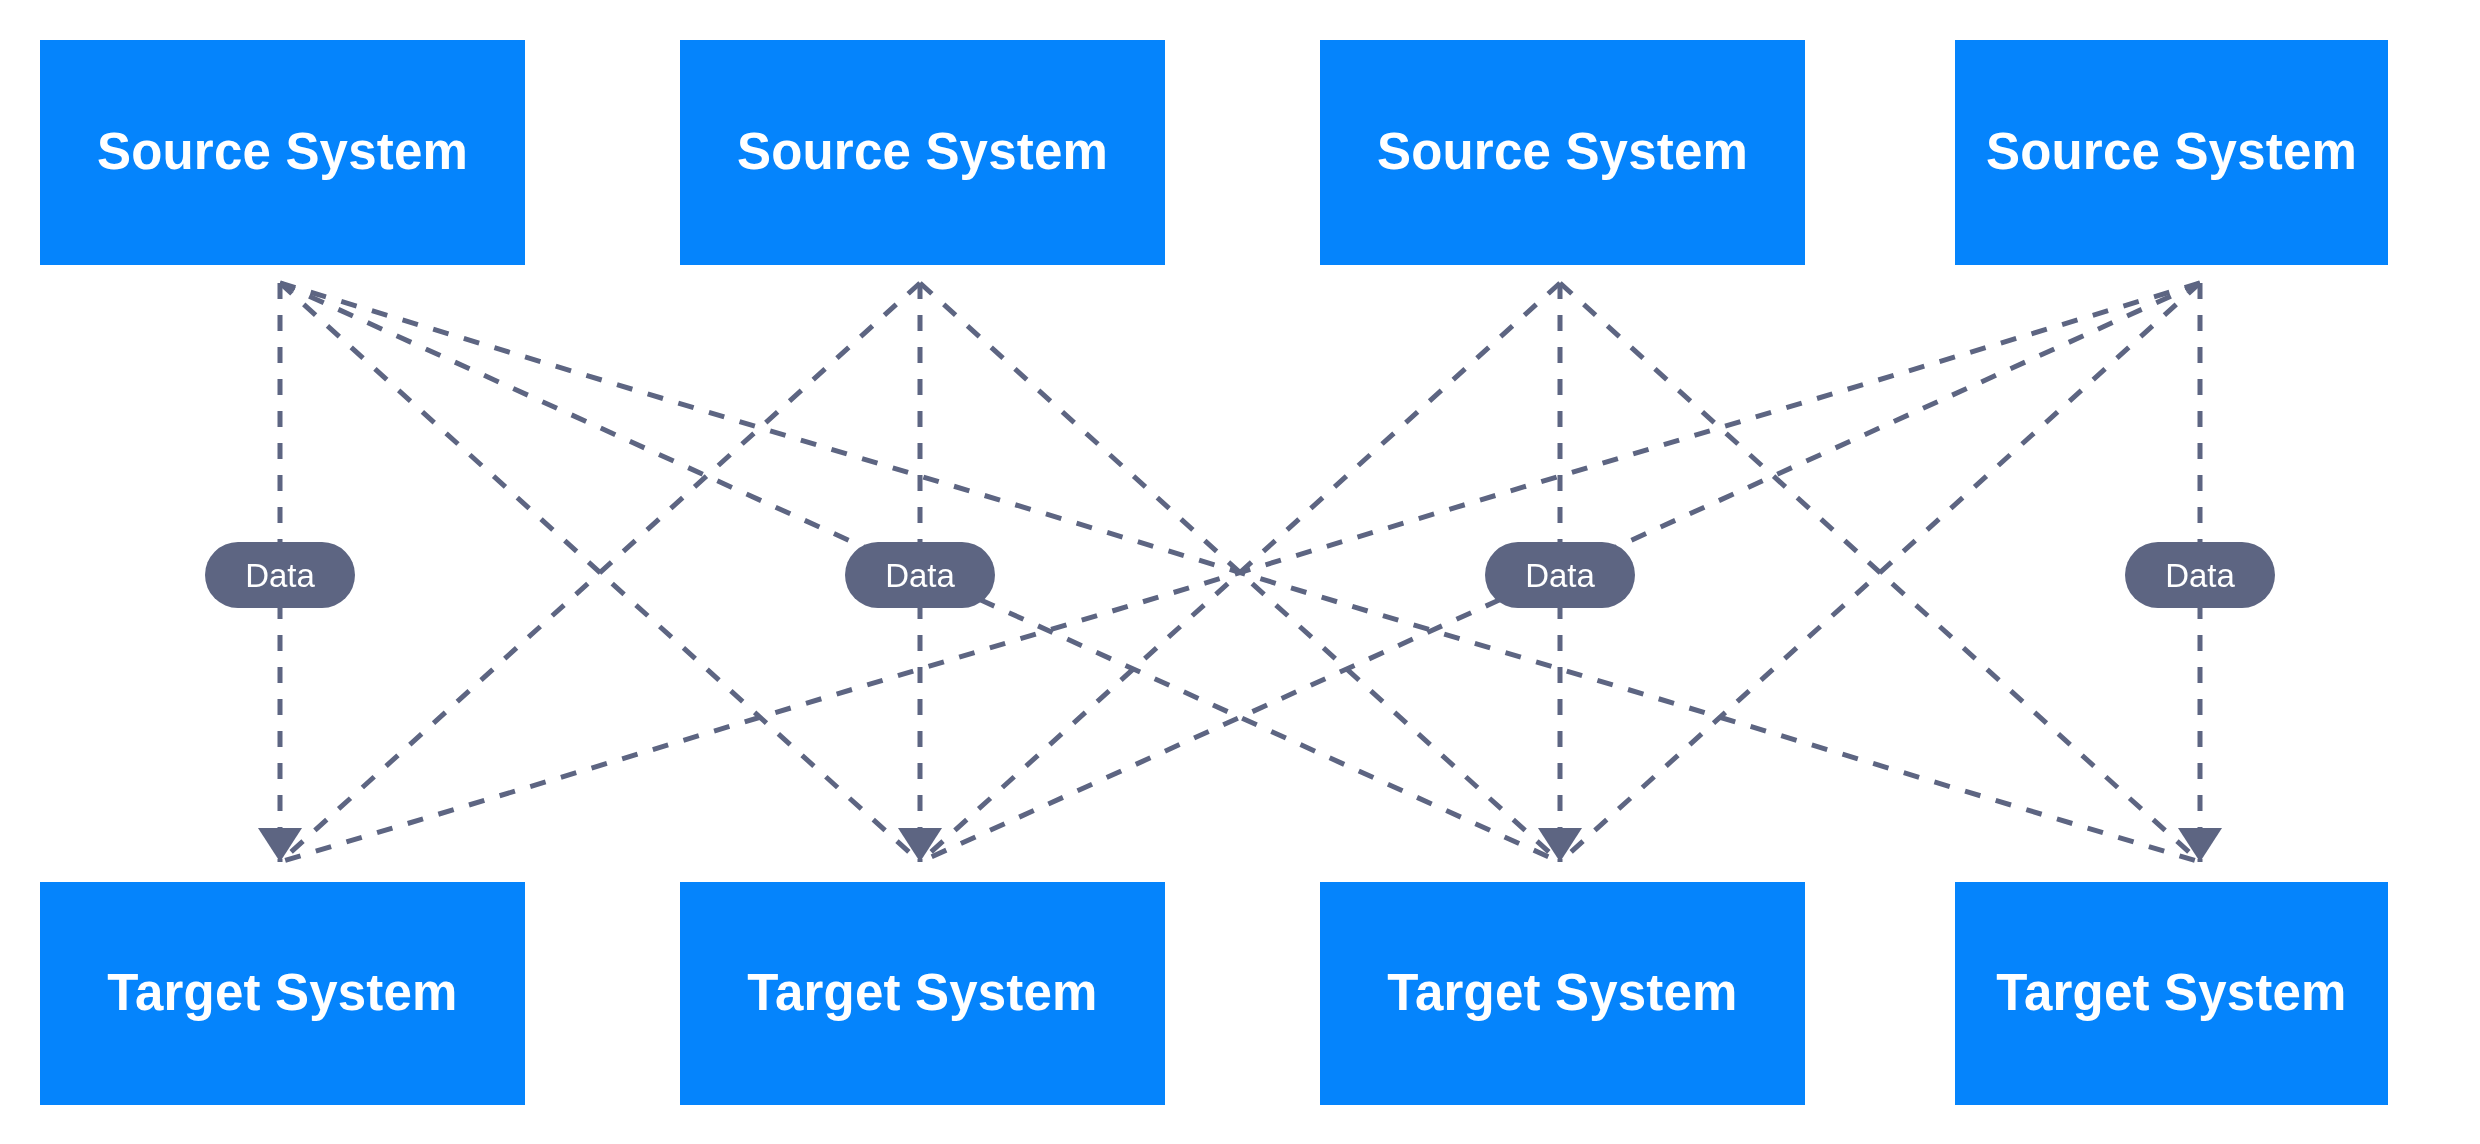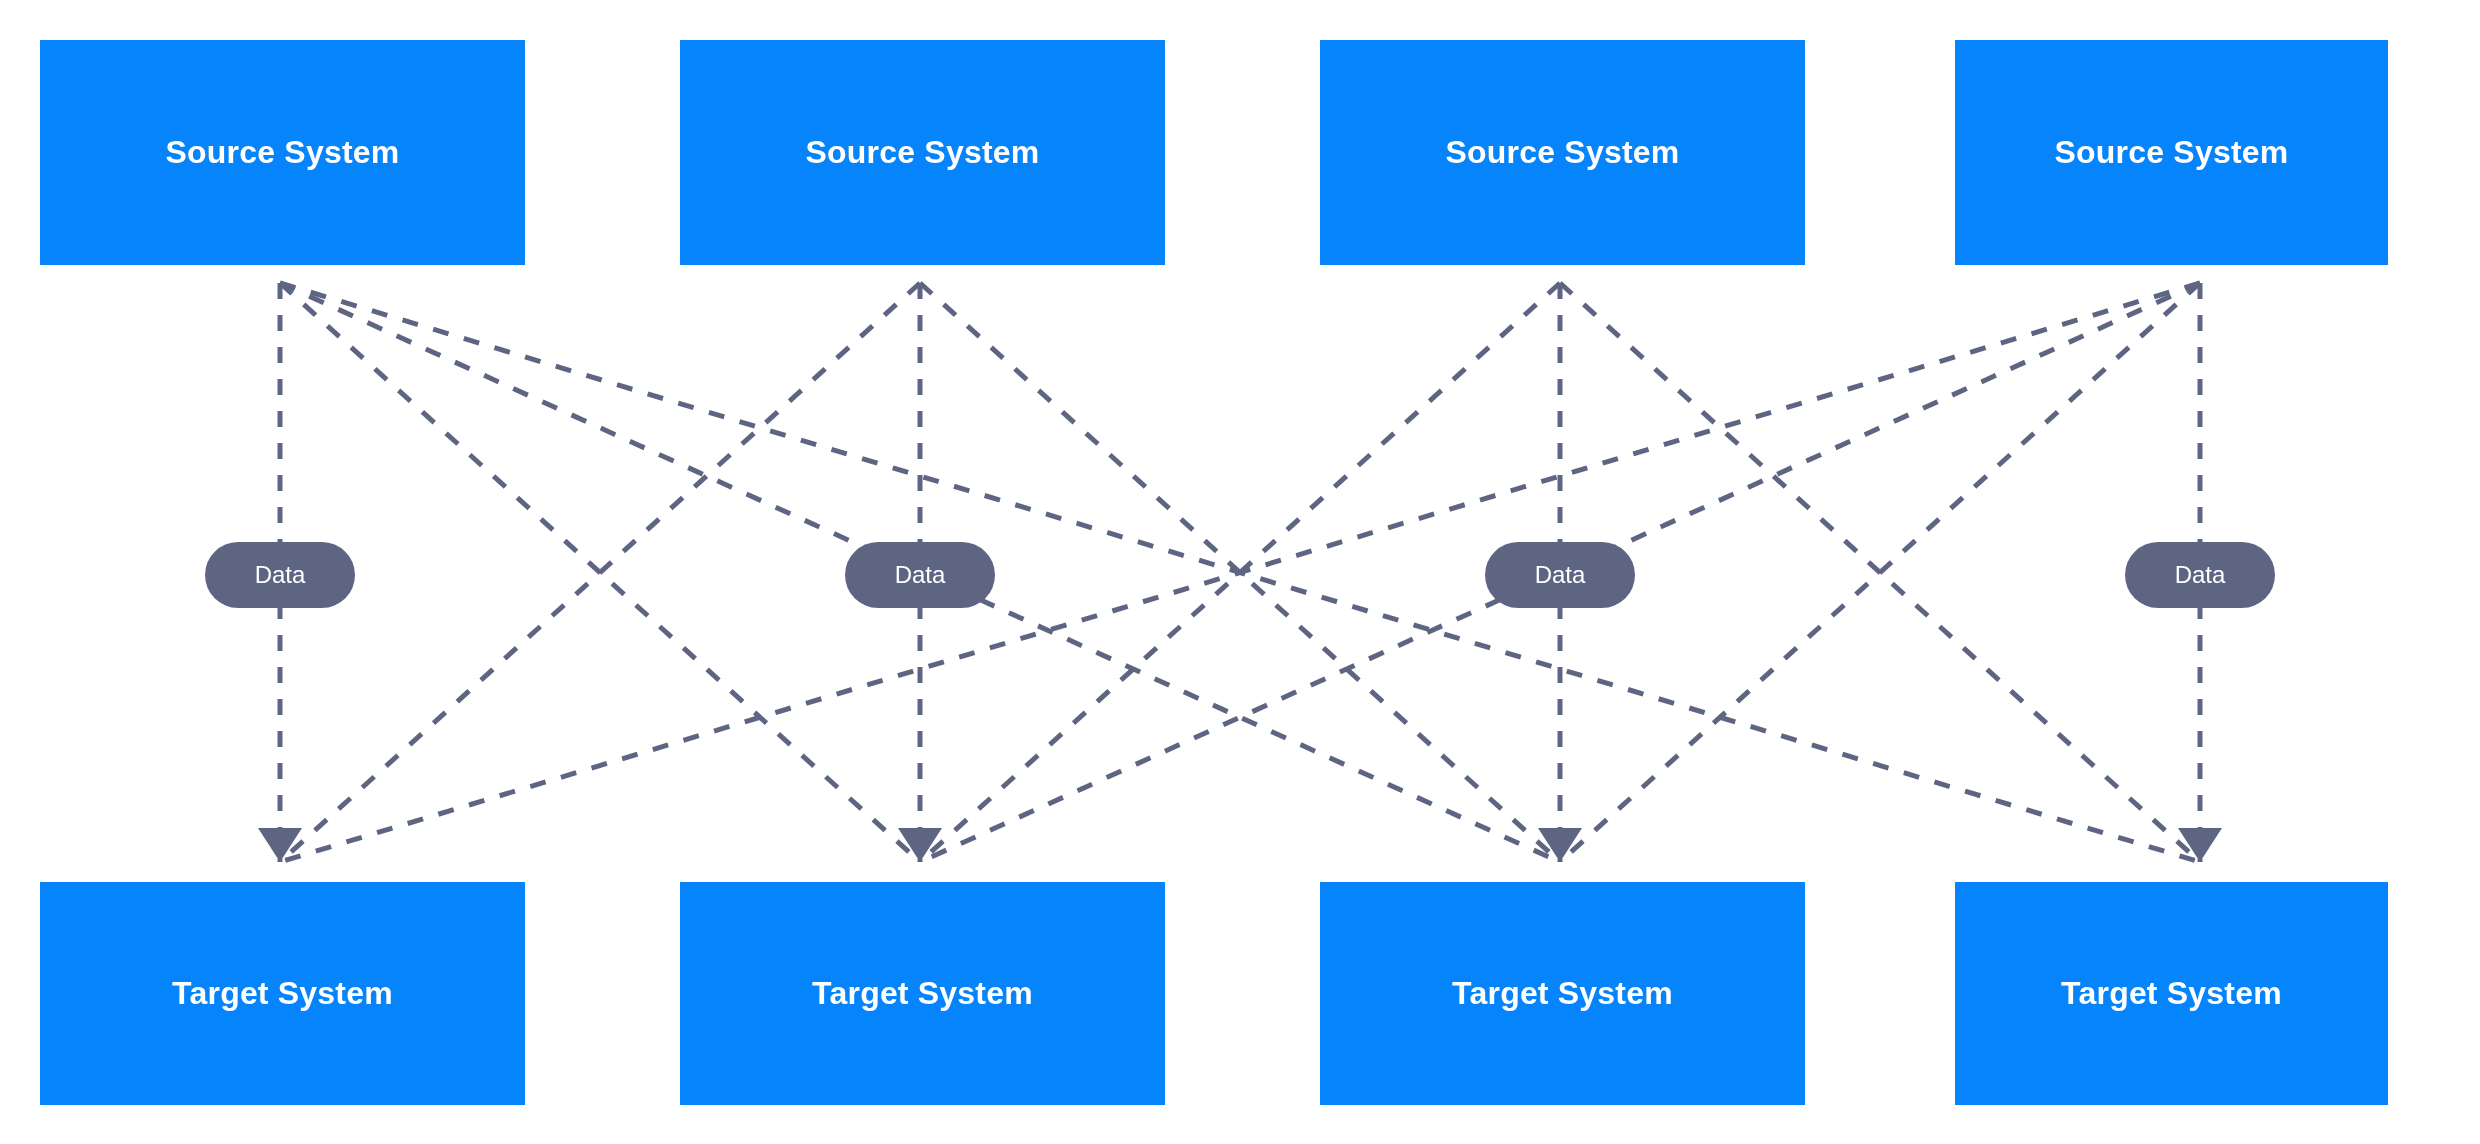--- a/index.html
+++ b/index.html
@@ -28,41 +28,41 @@
   .node-box {
     position: absolute;
     box-sizing: border-box;
     background: #0584fc;
     display: flex;
     align-items: center;
     justify-content: center;
     color: #ffffff;
   }
   .node-label {
-    font-size: 32px;
+    font-size: 51px;
     font-weight: bold;
     letter-spacing: 0.2px;
     line-height: 1.1;
     text-align: left;
     color: #ffffff;
     white-space: nowrap;
   }
   .edge-pill {
     position: absolute;
     box-sizing: border-box;
     background: #5d6582;
     border-radius: 34px;
     display: flex;
     align-items: center;
     justify-content: center;
     height: 66px;
     color: #ffffff;
   }
   .edge-pill-label {
-    font-size: 24px;
+    font-size: 33px;
     font-weight: normal;
     color: #ffffff;
     line-height: 1;
     white-space: nowrap;
   }
 </style>
 </head>
 <body>
 
 <div id="canvas">

